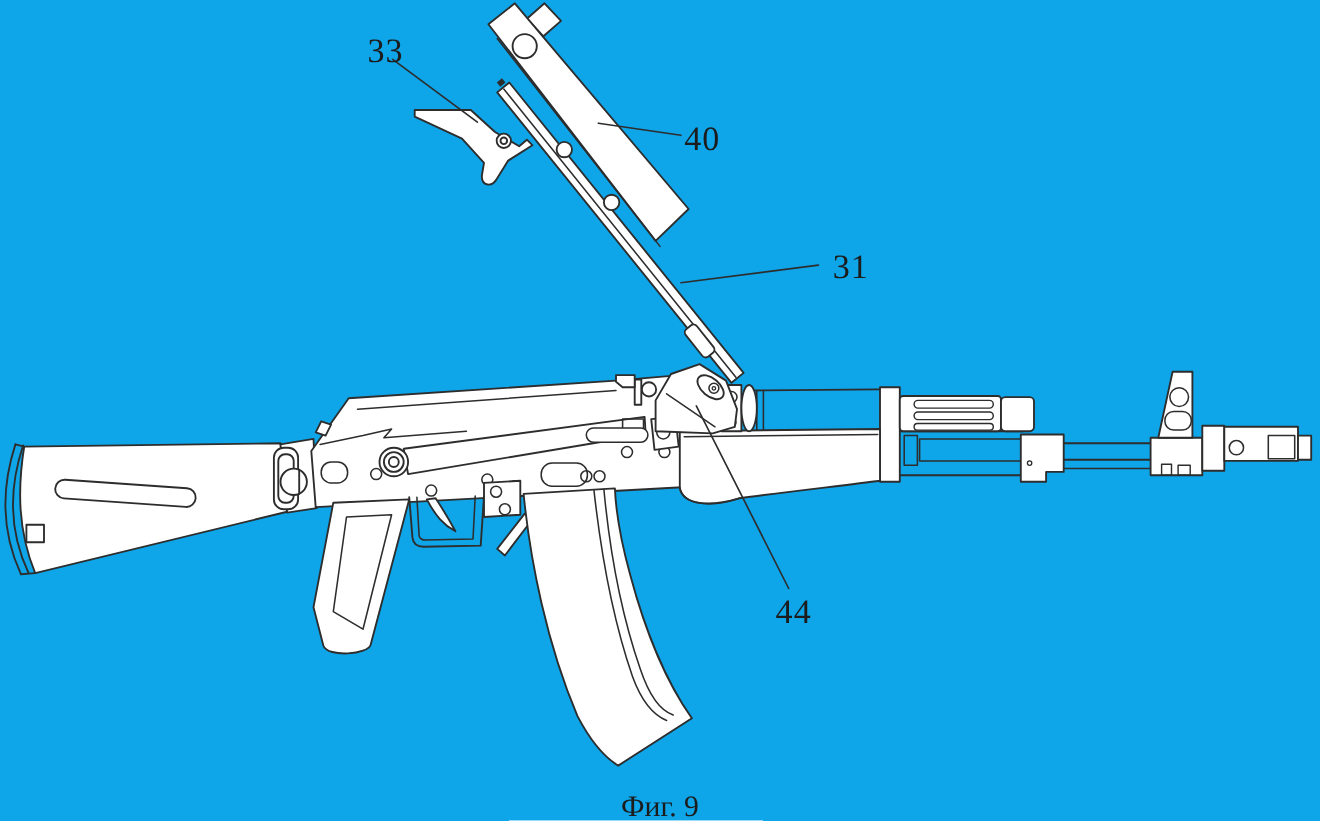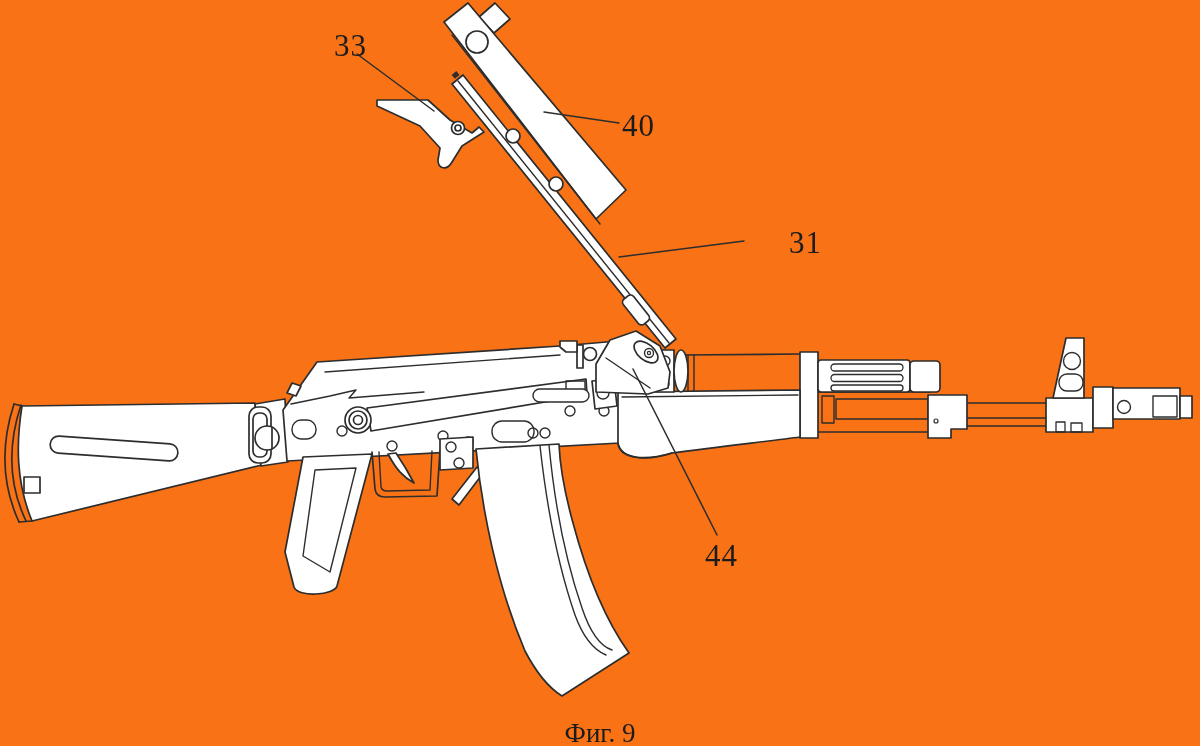--- a/index.html
+++ b/index.html
@@ -1,16 +1,16 @@
 <!DOCTYPE html>
 <html><head>
 <meta charset="utf-8">
 <style>
   html,body{margin:0;padding:0;background:#ffffff;}
-  .stage{position:relative;width:1200px;height:746px;background:#f97316;overflow:hidden;
+  .stage{position:relative;width:1200px;height:746px;background:#0ea5e9;overflow:hidden;
          font-family:"Liberation Serif", serif;}
   .stage svg{position:absolute;left:0;top:0;}
   .ref{position:absolute;font-size:31px;color:#1c1c1c;line-height:1;letter-spacing:1px;}
   .caption{position:absolute;left:0;top:718px;width:1200px;text-align:center;
            font-size:27px;color:#1c1c1c;}
   
   path,rect,circle,ellipse,line,polyline,polygon{vector-effect:non-scaling-stroke;}
 </style>
 </head>
 <body>
@@ -164,18 +164,18 @@
   <g stroke-width="1.5">
     <path d="M 357,54 L 434,111"></path>
     <path d="M 544,112 L 619,123"></path>
     <path d="M 619,257 L 744,241"></path>
     <path d="M 633,369 L 717,535"></path>
   </g>
 </svg>
 
 <span class="ref" style="left:334px;top:30px">33</span>
 <span class="ref" style="left:622px;top:110px">40</span>
-<span class="ref" style="left:789px;top:227px">31</span>
+<span class="ref" style="left:757px;top:227px">31</span>
 <span class="ref" style="left:705px;top:540px">44</span>
 
 <div class="caption">Фиг. 9</div>
 
 </div>
 
 </body></html>

